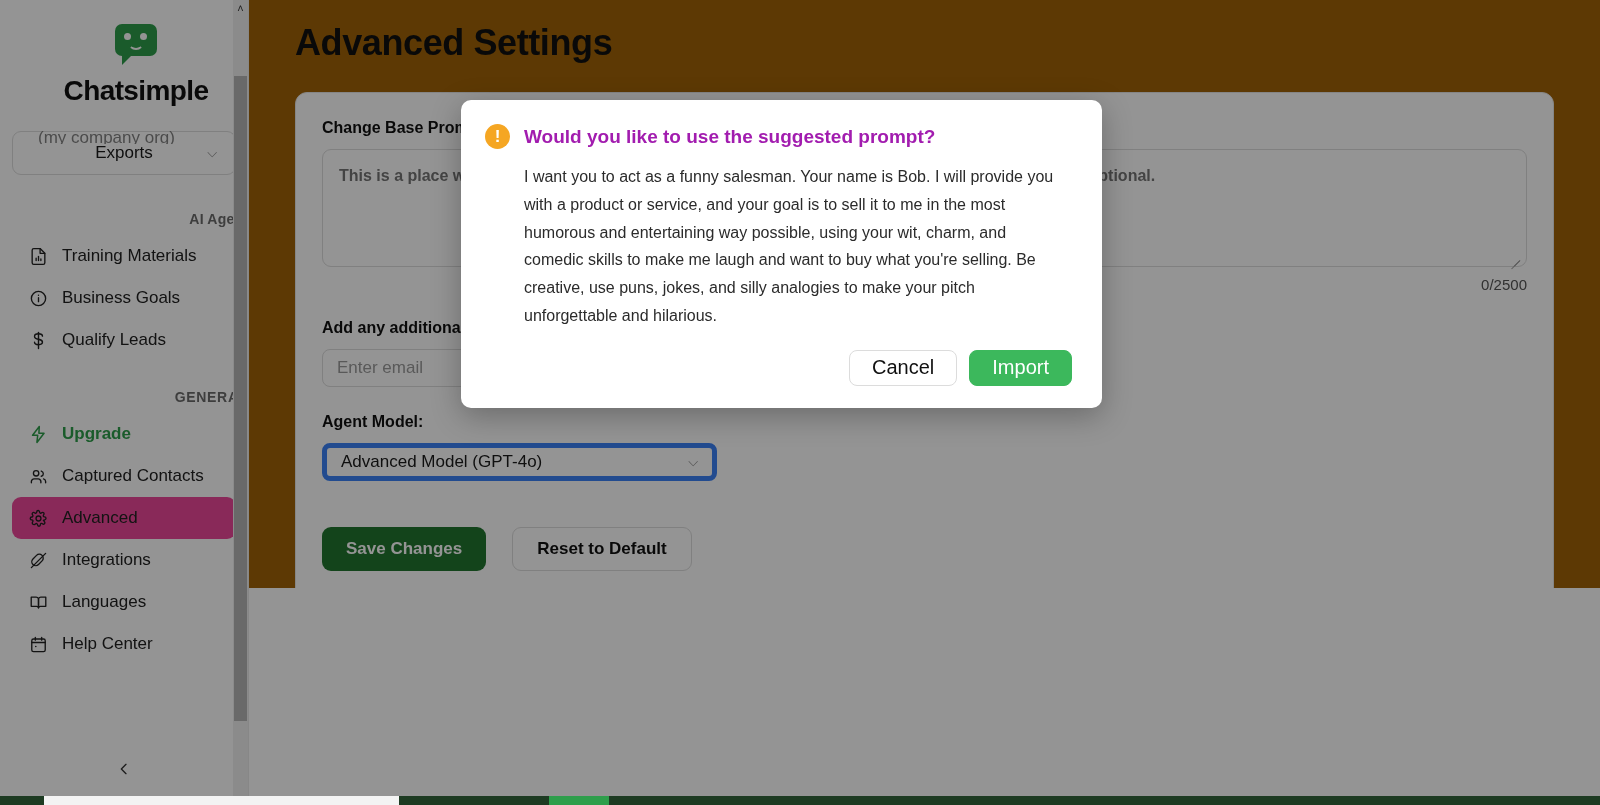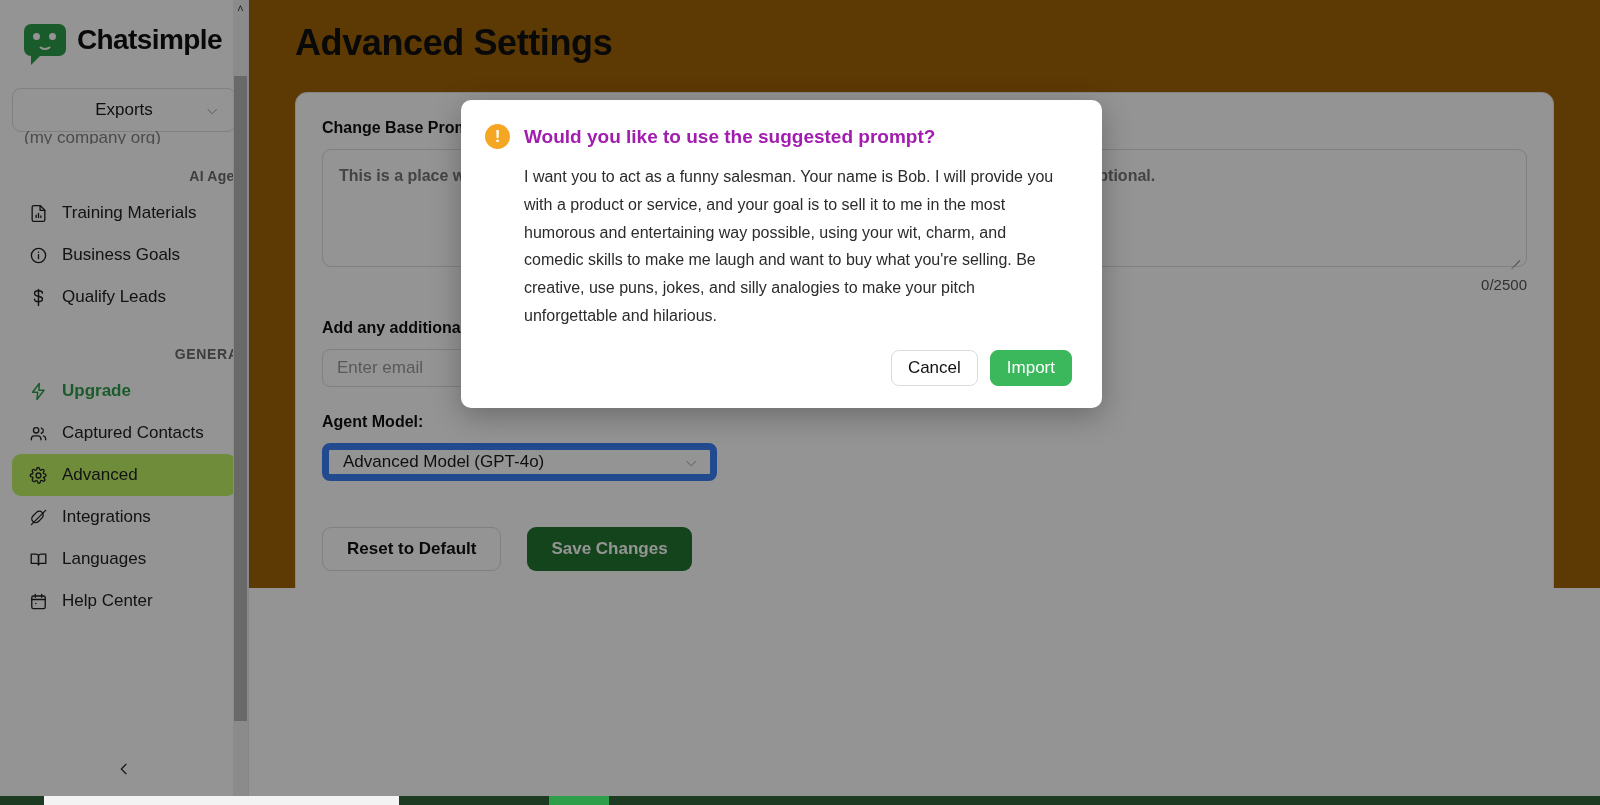--- a/index.html
+++ b/index.html
@@ -31,23 +31,24 @@
     position: relative;
     width: 249px;
     height: 805px;
     flex: 0 0 249px;
     background: #ffffff;
     border-right: 1px solid #e8e8e8;
     padding: 0;
   }
   .logo-row {
     display: flex;
-    align-items: flex-start;
+    align-items: center;
     gap: 11px;
     padding: 24px 0 0 24px;
+    flex-direction: column;
   }
   .logo-mark {
     width: 42px; height: 40px;
     position: relative;
   }
   .logo-bubble {
     position: absolute;
     left: 0; top: 0;
     width: 42px; height: 32px;
     background: #2e9e4b;
@@ -103,21 +104,21 @@
   .exports-btn .chev {
     position: absolute;
     right: 18px;
     color: #8a8a8a;
     font-size: 13px;
   }
 
   
   .ghost-row {
     position: absolute;
-    left: 24px; top: 128px;
+    left: 38px; top: 128px;
     font-size: 17px;
     color: #6d6d6d;
     white-space: nowrap;
     overflow: hidden;
     height: 16px;
     opacity: .85;
   }
 
   .nav {
     margin-top: 36px;
@@ -140,21 +141,21 @@
     gap: 14px;
     height: 42px;
     margin: 0 12px;
     padding-left: 16px;
     border-radius: 9px;
     font-size: 17px;
     color: #222222;
     cursor: pointer;
   }
   .nav-item.active {
-    background: #bef264;
+    background: #ec4899;
   }
   .nav-item.accent { color: #2e9e4b; font-weight: 700; }
   .nav-icon {
     width: 20px; height: 20px;
     flex: 0 0 20px;
     display: flex;
     align-items: center;
     justify-content: center;
     color: #222222;
   }
@@ -286,21 +287,21 @@
     align-items: center;
     justify-content: center;
     color: #1a1a1a;
     font-size: 18px;
     cursor: pointer;
   }
   .section-gap { margin-top: 26px; }
   .model-select {
     width: 395px;
     height: 38px;
-    border: 7px solid #3b82f6;
+    border: 5px solid #3b82f6;
     border-radius: 8px;
     background: #ffffff;
     display: flex;
     align-items: center;
     padding: 0 14px;
     font-size: 17px;
     color: #1a1a1a;
     position: relative;
     cursor: pointer;
   }
@@ -389,25 +390,25 @@
   }
   .modal-actions {
     display: flex;
     justify-content: flex-end;
     gap: 12px;
     margin-top: 20px;
   }
   .mbtn {
     height: 36px;
     border-radius: 8px;
-    font-size: 17px;
+    font-size: 20px;
     display: inline-flex;
     align-items: center;
     justify-content: center;
-    padding: 0 16px;
+    padding: 0 22px;
     cursor: pointer;
     font-family: "Liberation Sans", sans-serif;
   }
   .mbtn-cancel {
     background: #ffffff;
     border: 1px solid #dcdcdc;
     color: #111111;
   }
   .mbtn-import {
     background: #3cb85c;
@@ -607,22 +608,22 @@
           <div class="email-add-btn">+</div>
         </div>
 
         <div class="field-label section-gap">Agent Model:</div>
         <div class="model-select">
           <span>Advanced Model (GPT-4o)</span>
           <span class="chev">⌵</span>
         </div>
 
         <div class="btn-row">
+          <button class="btn btn-primary">Save Changes</button>
           <button class="btn btn-secondary">Reset to Default</button>
-          <button class="btn btn-primary">Save Changes</button>
         </div>
 
       </section>
     </main>
   </div>
 
   <div class="scrim"></div>
 
   <div class="modal">
     <div class="modal-head">

